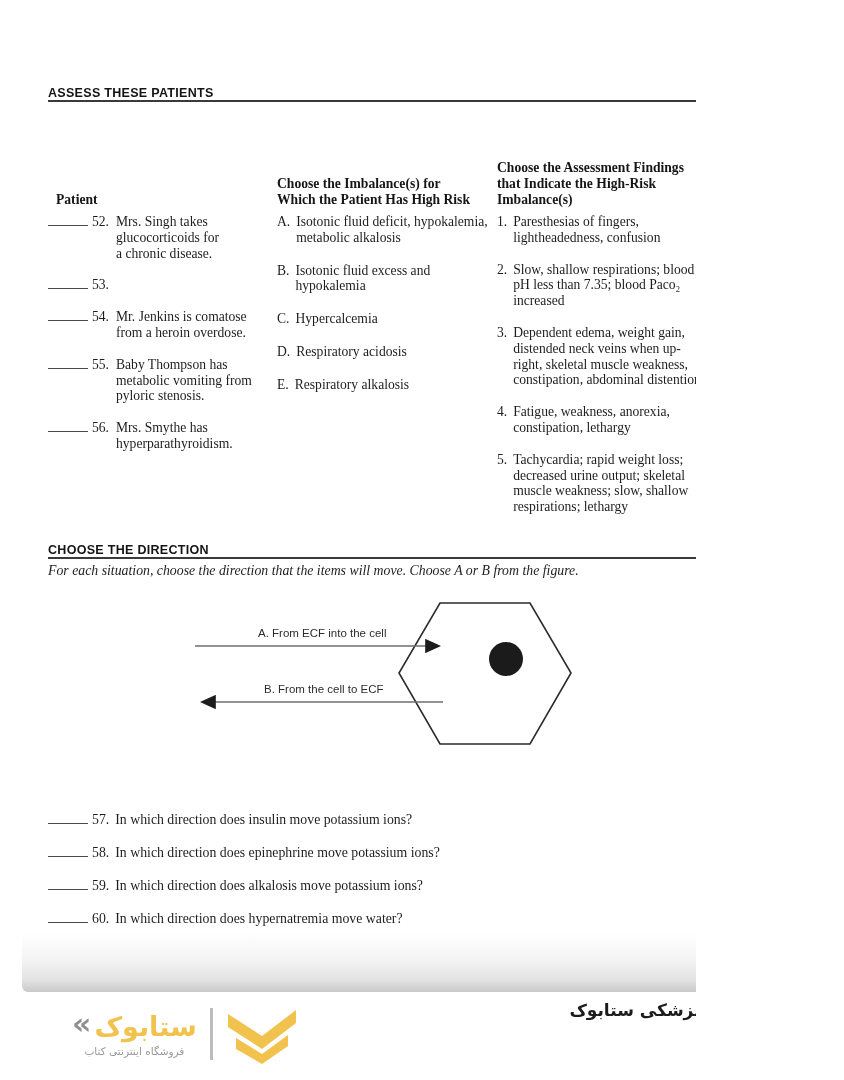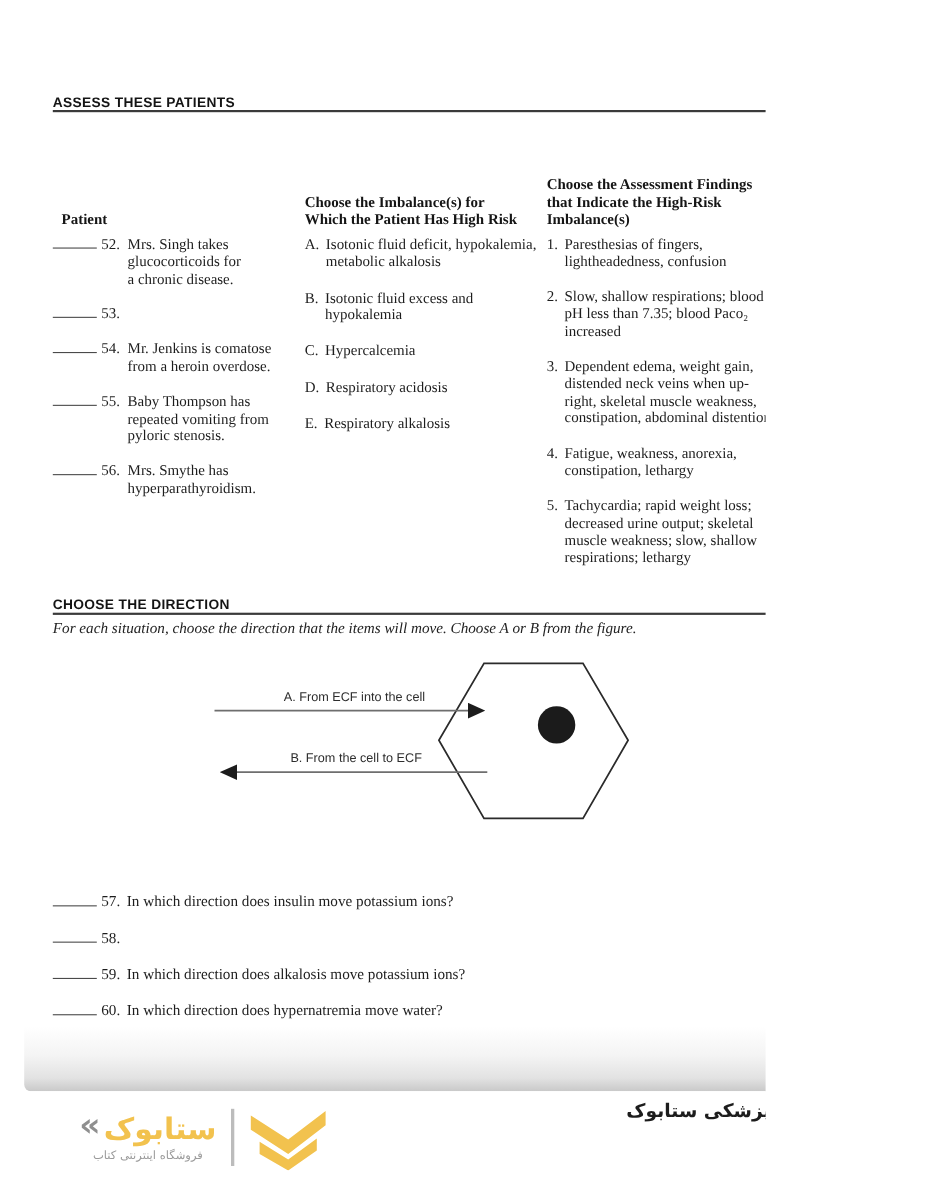--- a/index.html
+++ b/index.html
@@ -96,21 +96,21 @@
     <div class="m-item">
       <span class="blank-line"></span>
       <span class="item-num num-w">54.</span>
       <span class="item-text">Mr. Jenkins is comatose
 from a heroin overdose.</span>
     </div>
     <div class="m-item">
       <span class="blank-line"></span>
       <span class="item-num num-w">55.</span>
       <span class="item-text">Baby Thompson has
-repeated vomiting from
+metabolic vomiting from
 pyloric stenosis.</span>
     </div>
     <div class="m-item">
       <span class="blank-line"></span>
       <span class="item-num num-w">56.</span>
       <span class="item-text">Mrs. Smythe has
 hyperparathyroidism.</span>
     </div>
   </div>
 
@@ -198,20 +198,21 @@
 
   <div class="q-stack">
     <div class="q-row">
       <span class="q-blank"></span>
       <span class="item-num">57.</span>
       <span class="item-text">In which direction does insulin move potassium ions?</span>
     </div>
     <div class="q-row">
       <span class="q-blank"></span>
       <span class="item-num">58.</span>
+      <span class="item-text">In which direction does epinephrine move potassium ions?</span>
     </div>
     <div class="q-row">
       <span class="q-blank"></span>
       <span class="item-num">59.</span>
       <span class="item-text">In which direction does alkalosis move potassium ions?</span>
     </div>
     <div class="q-row">
       <span class="q-blank"></span>
       <span class="item-num">60.</span>
       <span class="item-text">In which direction does hypernatremia move water?</span>

